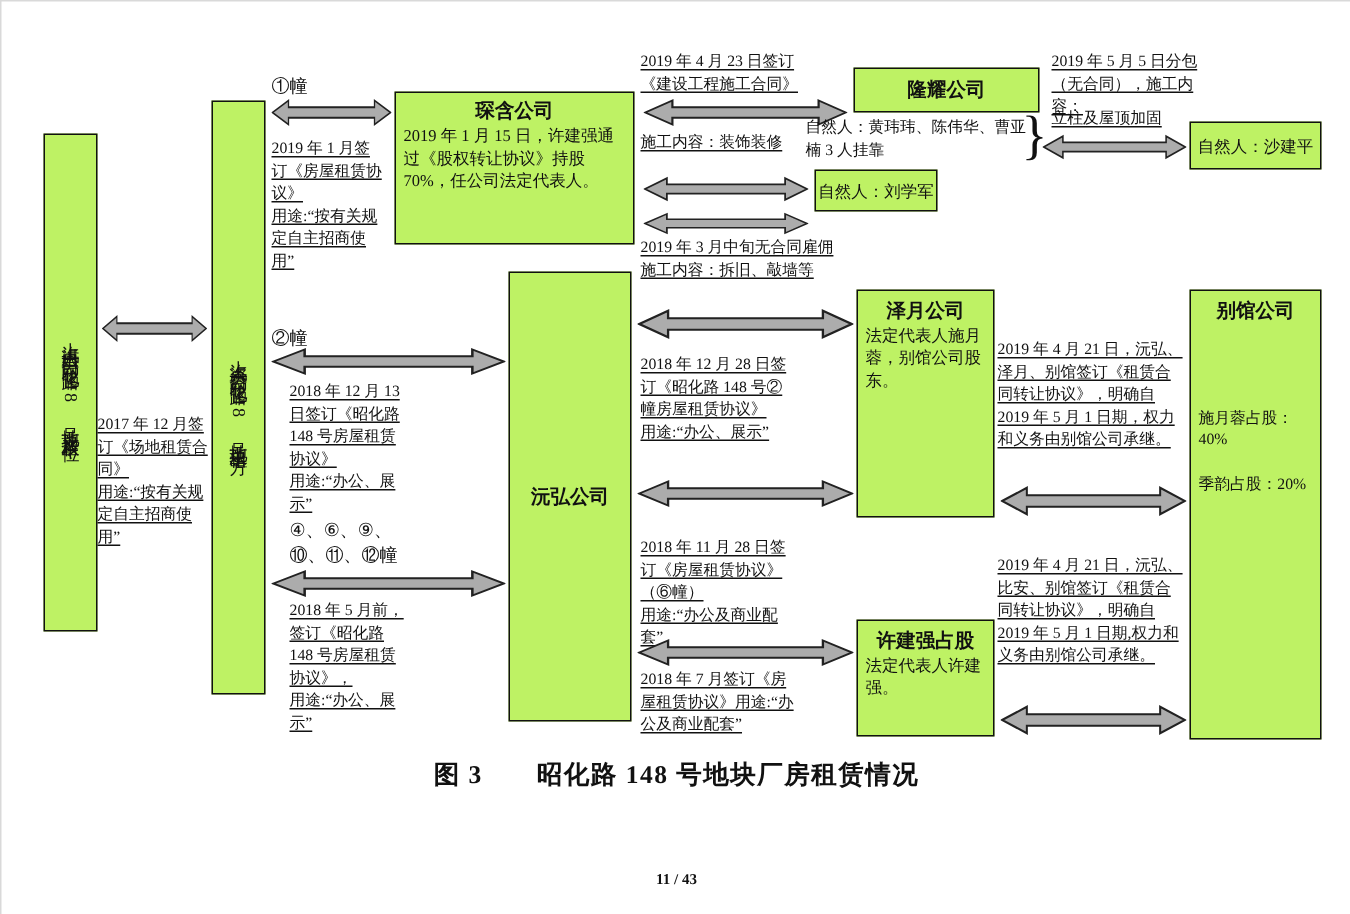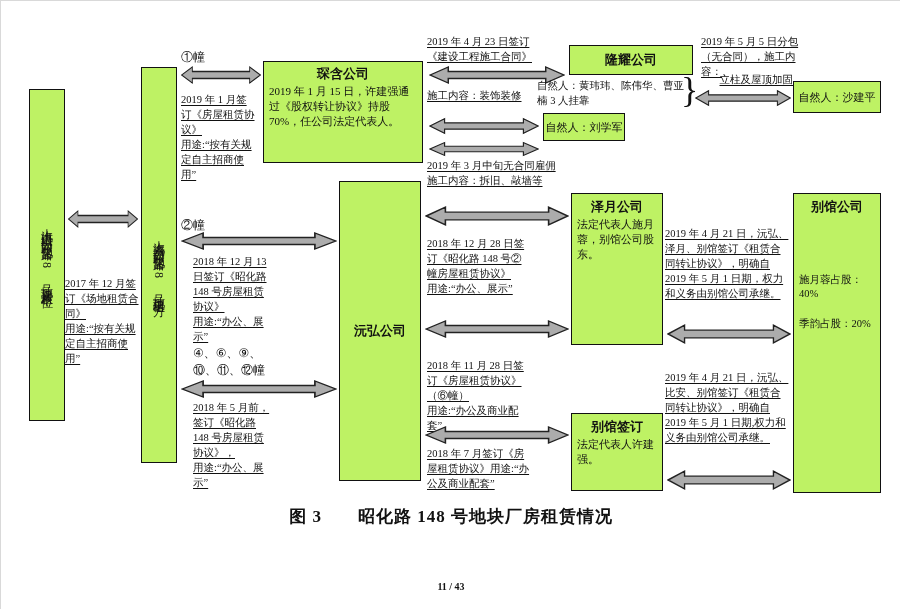--- a/index.html
+++ b/index.html
@@ -67,21 +67,21 @@
   <div class="abs ann" style="left:426px;top:88px;width:140px;">施工内容：装饰装修</div>
 
   <div class="abs node vbox" style="left:568px;top:44px;width:124px;height:30px;">
     <span class="title">隆耀公司</span>
   </div>
   <div class="abs ann plain" style="left:536px;top:78px;width:148px;">自然人：黄玮玮、陈伟华、曹亚楠 3 人挂靠</div>
   <div class="abs brace" style="left:680px;top:72px;">}</div>
 
   <div class="abs ann" style="left:700px;top:34px;width:102px;">2019 年 5 月 5 日分包
 （无合同），施工内容：</div>
-  <div class="abs ann" style="left:700px;top:72px;width:92px;text-align:right;">立柱及屋顶加固</div>
+  <div class="abs ann" style="left:700px;top:72px;width:92px;">立柱及屋顶加固</div>
   <div class="abs arr" style="left:694px;top:88px;width:96px;height:18px;">
     <svg viewBox="0 0 120 20" preserveAspectRatio="none">
         <polygon points="1,10 17,2 17,6.5 103,6.5 103,2 119,10 103,18 103,13.5 17,13.5 17,18" fill="#acacac" stroke="#222" stroke-width="1.3"></polygon>
       </svg>
   </div>
   <div class="abs node vbox" style="left:792px;top:80px;width:88px;height:32px;">
     <span style="font-size:11px;">自然人：沙建平</span>
   </div>
 
   <div class="abs arr" style="left:428px;top:116px;width:110px;height:18px;">
@@ -143,21 +143,21 @@
       </svg>
   </div>
   <div class="abs ann" style="left:426px;top:446px;width:104px;">2018 年 7 月签订《房屋租赁协议》用途:“办公及商业配套”</div>
 
   <div class="abs node" style="left:570px;top:192px;width:92px;height:152px;padding-top:4px;">
     <div class="title">泽月公司</div>
     <div class="body" style="font-size:11px;">法定代表人施月蓉，别馆公司股东。</div>
   </div>
 
   <div class="abs node" style="left:570px;top:412px;width:92px;height:78px;padding-top:4px;">
-    <div class="title">别馆签订</div>
+    <div class="title">许建强占股</div>
     <div class="body" style="font-size:11px;">法定代表人许建强。</div>
   </div>
 
   <div class="abs ann" style="left:664px;top:226px;width:124px;">2019 年 4 月 21 日，沅弘、泽月、别馆签订《租赁合同转让协议》，明确自 2019 年 5 月 1 日期，权力和义务由别馆公司承继。</div>
   <div class="abs arr" style="left:666px;top:322px;width:124px;height:22px;">
     <svg viewBox="0 0 120 20" preserveAspectRatio="none">
         <polygon points="1,10 17,2 17,6.5 103,6.5 103,2 119,10 103,18 103,13.5 17,13.5 17,18" fill="#acacac" stroke="#222" stroke-width="1.3"></polygon>
       </svg>
   </div>
   <div class="abs ann" style="left:664px;top:370px;width:124px;">2019 年 4 月 21 日，沅弘、比安、别馆签订《租赁合同转让协议》，明确自 2019 年 5 月 1 日期,权力和义务由别馆公司承继。</div>

